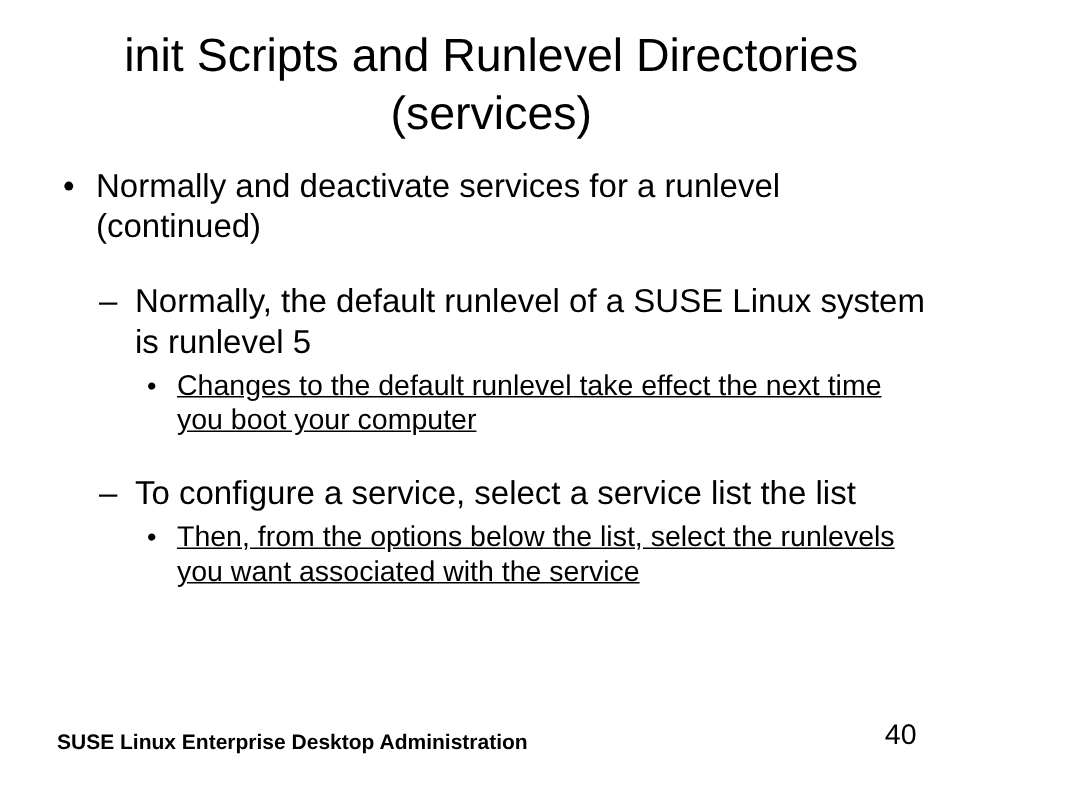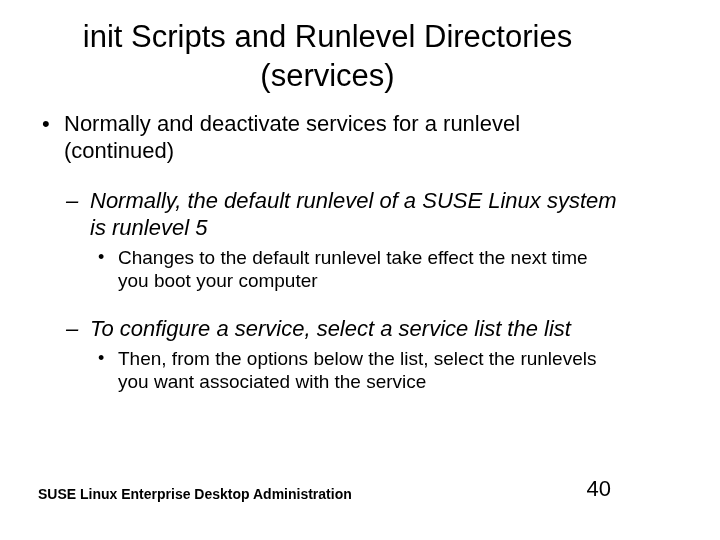--- a/index.html
+++ b/index.html
@@ -42,56 +42,56 @@
     left: 4px;
     top: 0;
     font-size: 22px;
   }
   .lvl2 {
     position: relative;
     padding-left: 26px;
     margin-left: 26px;
     margin-top: 22px;
     margin-bottom: 4px;
-    font-style: italic;
   }
   .lvl2::before {
     content: "–";
     position: absolute;
     left: 2px;
     top: 0;
   }
   .lvl3 {
     position: relative;
     padding-left: 22px;
     margin-left: 58px;
     margin-top: 4px;
     margin-bottom: 10px;
     font-size: 19px;
     line-height: 1.25;
+    text-decoration: underline;
   }
   .lvl3::before {
     content: "•";
     position: absolute;
     left: 2px;
     top: 0;
     font-size: 18px;
   }
   .footer-left {
     position: absolute;
     left: 38px;
     bottom: 38px;
     font-size: 14px;
     font-weight: bold;
   }
   .footer-right {
     position: absolute;
     right: 44px;
     bottom: 38px;
-    font-size: 22px;
+    font-size: 19px;
   }
 </style>
 </head>
 <body>
 
 <div class="slide">
 
   <div class="title">
     <span>init Scripts and Runlevel Directories</span><br>
     <span>(services)</span>

